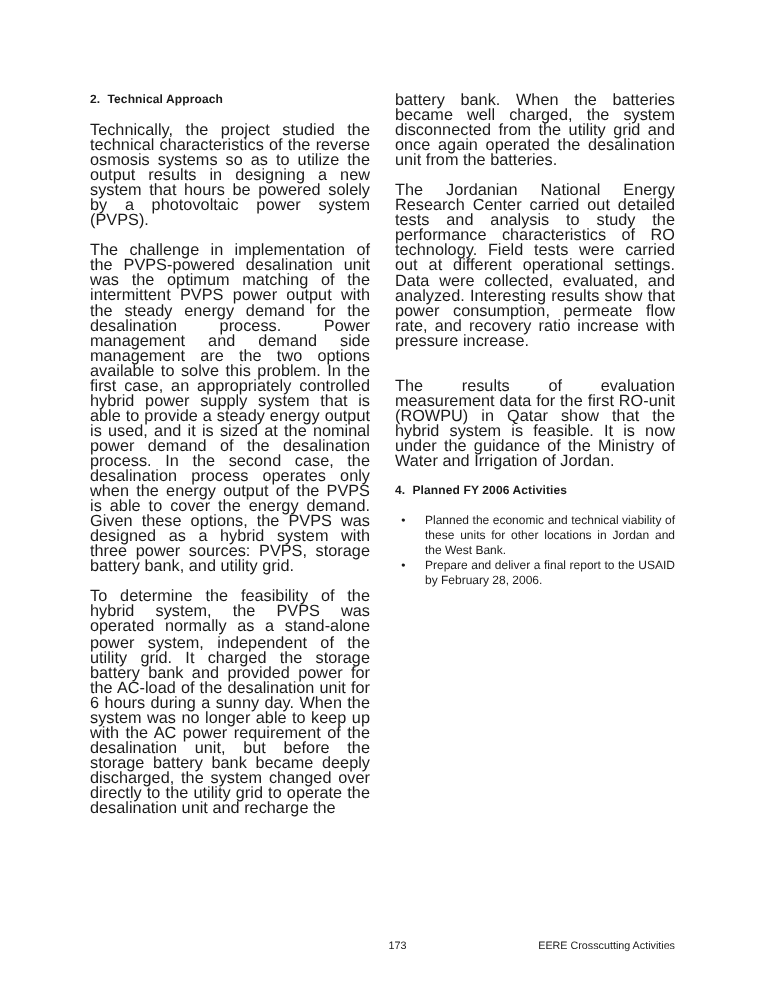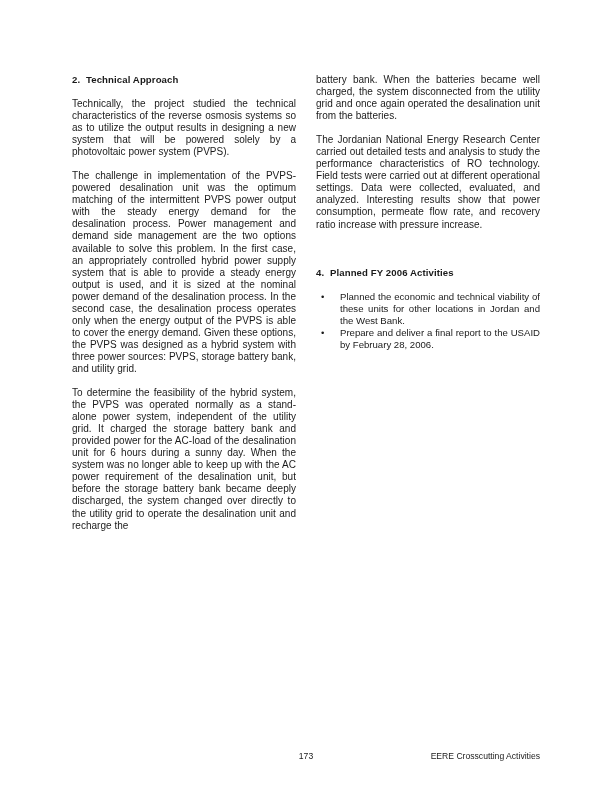--- a/index.html
+++ b/index.html
@@ -45,21 +45,21 @@
     margin: 0 0 0 0;
     padding: 0;
     letter-spacing: 0.1px;
     white-space: nowrap;
   }
   h2.section .num {
     display: inline-block;
     width: 14px;
   }
   p.body {
-    font-size: 10px;
+    font-size: 13px;
     line-height: 12.05px;
     margin: 0;
     padding: 0;
     text-align: justify;
     text-justify: inter-word;
     hyphens: none;
     letter-spacing: 0.02px;
   }
   .gap-md { height: 12px; }
 
@@ -86,21 +86,21 @@
 
   .footer {
     position: absolute;
     left: 72px;
     top: 750px;
     width: 468px;
     height: 14px;
   }
   .footer .pageno {
     position: absolute;
-    left: 0;
+    left: 12px;
     width: 468px;
     text-align: center;
     font-size: 8.6px;
     line-height: 12px;
   }
   .footer .docname {
     position: absolute;
     right: 0;
     top: 0;
     font-size: 8.6px;
@@ -114,21 +114,21 @@
 <div class="page">
 
   <div class="columns">
 
     <div class="col col-left">
 
       <h2 class="section"><span class="num">2.</span><span>Technical Approach</span></h2>
 
       <div class="gap-md"></div>
 
-      <p class="body">Technically, the project studied the technical characteristics of the reverse osmosis systems so as to utilize the output results in designing a new system that will be powered solely by a photovoltaic power system (PVPS).</p>
+      <p class="body">Technically, the project studied the technical characteristics of the reverse osmosis systems so as to utilize the output results in designing a new system that hours be powered solely by a photovoltaic power system (PVPS).</p>
 
       <div class="gap-md"></div>
 
       <p class="body">The challenge in implementation of the PVPS-powered desalination unit was the optimum matching of the intermittent PVPS power output with the steady energy demand for the desalination process. Power management and demand side management are the two options available to solve this problem. In the first case, an appropriately controlled hybrid power supply system that is able to provide a steady energy output is used, and it is sized at the nominal power demand of the desalination process. In the second case, the desalination process operates only when the energy output of the PVPS is able to cover the energy demand. Given these options, the PVPS was designed as a hybrid system with three power sources: PVPS, storage battery bank, and utility grid.</p>
 
       <div class="gap-md"></div>
 
       <p class="body">To determine the feasibility of the hybrid system, the PVPS was operated normally as a stand-alone power system, independent of the utility grid. It charged the storage battery bank and provided power for the AC-load of the desalination unit for 6 hours during a sunny day. When the system was no longer able to keep up with the AC power requirement of the desalination unit, but before the storage battery bank became deeply discharged, the system changed over directly to the utility grid to operate the desalination unit and recharge the</p>
 
     </div>
@@ -139,20 +139,21 @@
 
       <div class="gap-md"></div>
 
       <p class="body">The Jordanian National Energy Research Center carried out detailed tests and analysis to study the performance characteristics of RO technology. Field tests were carried out at different operational settings. Data were collected, evaluated, and analyzed. Interesting results show that power consumption, permeate flow rate, and recovery ratio increase with pressure increase.</p>
 
       <div class="gap-md"></div>
 
 
       <div class="gap-md"></div>
 
+      <p class="body">The results of evaluation measurement data for the first RO-unit (ROWPU) in Qatar show that the hybrid system is feasible. It is now under the guidance of the Ministry of Water and Irrigation of Jordan.</p>
 
       <div class="gap-md"></div>
 
       <h2 class="section"><span class="num">4.</span><span>Planned FY 2006 Activities</span></h2>
 
       <div class="gap-md"></div>
 
       <ul class="bullets">
         <li><span class="bullet">•</span><span>Planned the economic and technical viability of these units for other locations in Jordan and the West Bank.</span></li>
         <li><span class="bullet">•</span><span>Prepare and deliver a final report to the USAID by February 28, 2006.</span></li>

